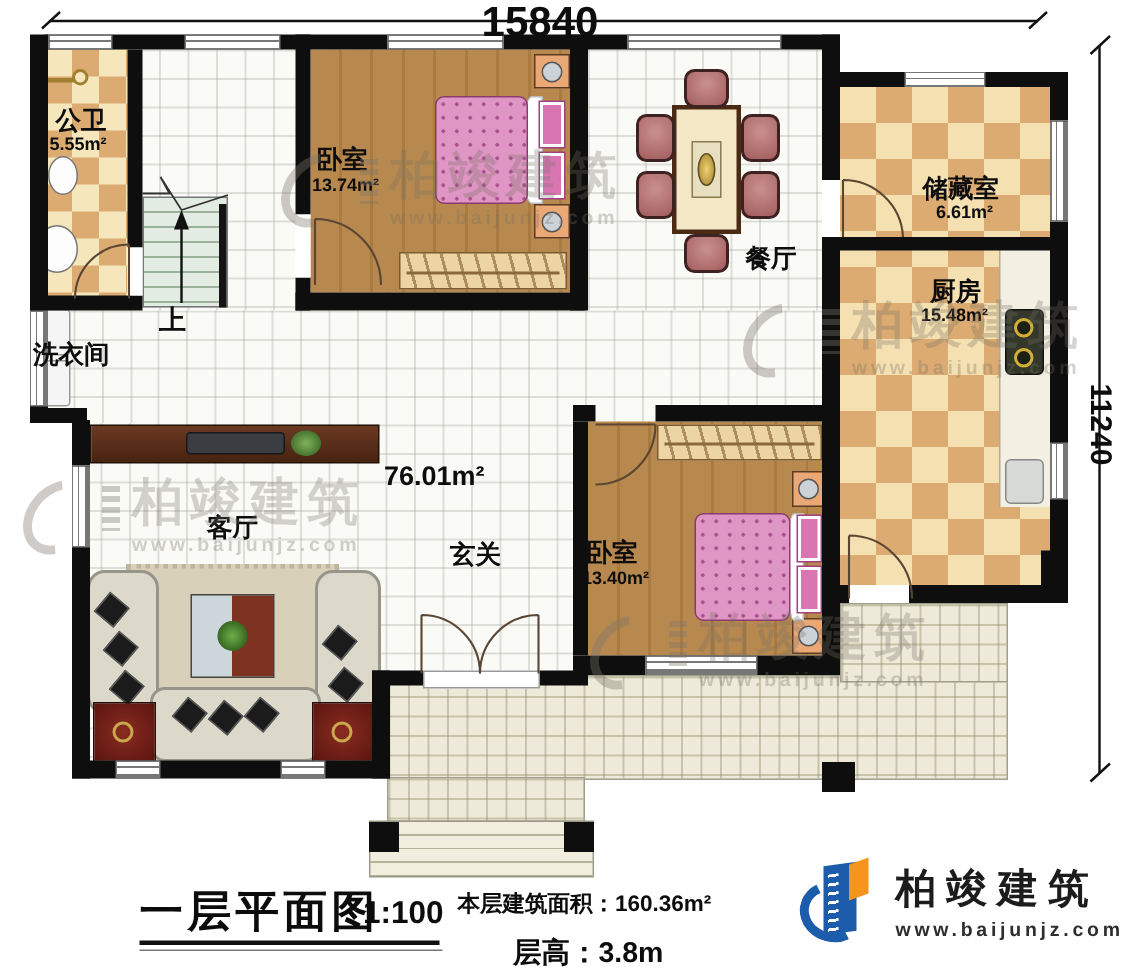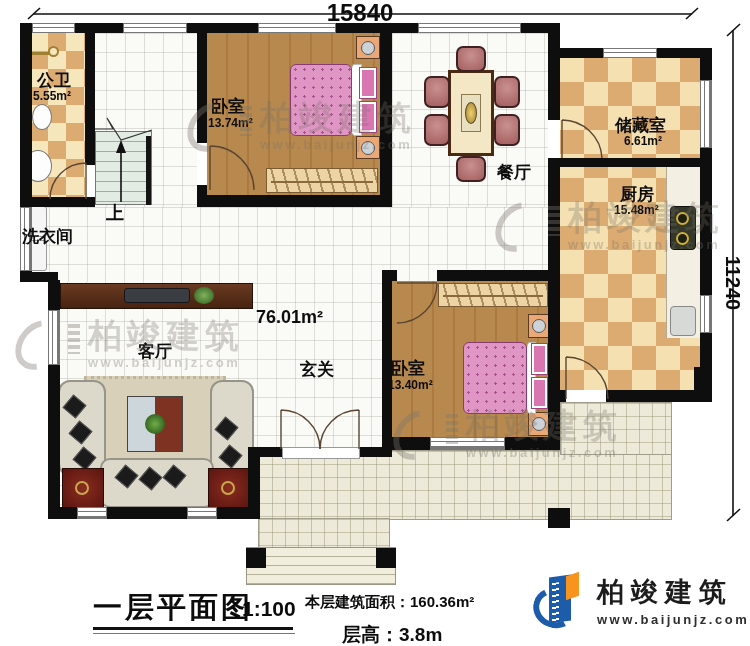--- a/index.html
+++ b/index.html
@@ -210,21 +210,21 @@
     <g stroke="#111" stroke-width="1.6">
       <line x1="33" y1="14" x2="692" y2="14"></line>
       <line x1="28" y1="19" x2="40" y2="8"></line>
       <line x1="686" y1="19" x2="698" y2="8"></line>
       <line x1="733" y1="30" x2="733" y2="516"></line>
       <line x1="727" y1="36" x2="740" y2="24"></line>
       <line x1="727" y1="521" x2="740" y2="509"></line>
     </g>
   </svg>
 
-  <div class="lbl" style="left:310px;top:0px;width:100px;text-align:center;font-size:24px;">15840</div>
+  <div class="lbl" style="left:310px;top:0px;width:100px;text-align:center;font-size:28px;">15840</div>
   <div class="lbl" style="left:684px;top:273px;width:100px;height:20px;text-align:center;font-size:20px;transform:rotate(90deg);">11240</div>
 
   <div class="lbl rm" style="left:37px;top:72px;">公卫</div>
   <div class="lbl ar" style="left:33px;top:90px;">5.55m²</div>
 
   <div class="lbl rm" style="left:211px;top:98px;font-size:17px;">卧室</div>
   <div class="lbl ar" style="left:208px;top:117px;">13.74m²</div>
 
   <div class="lbl rm" style="left:497px;top:164px;font-size:17px;">餐厅</div>
 

